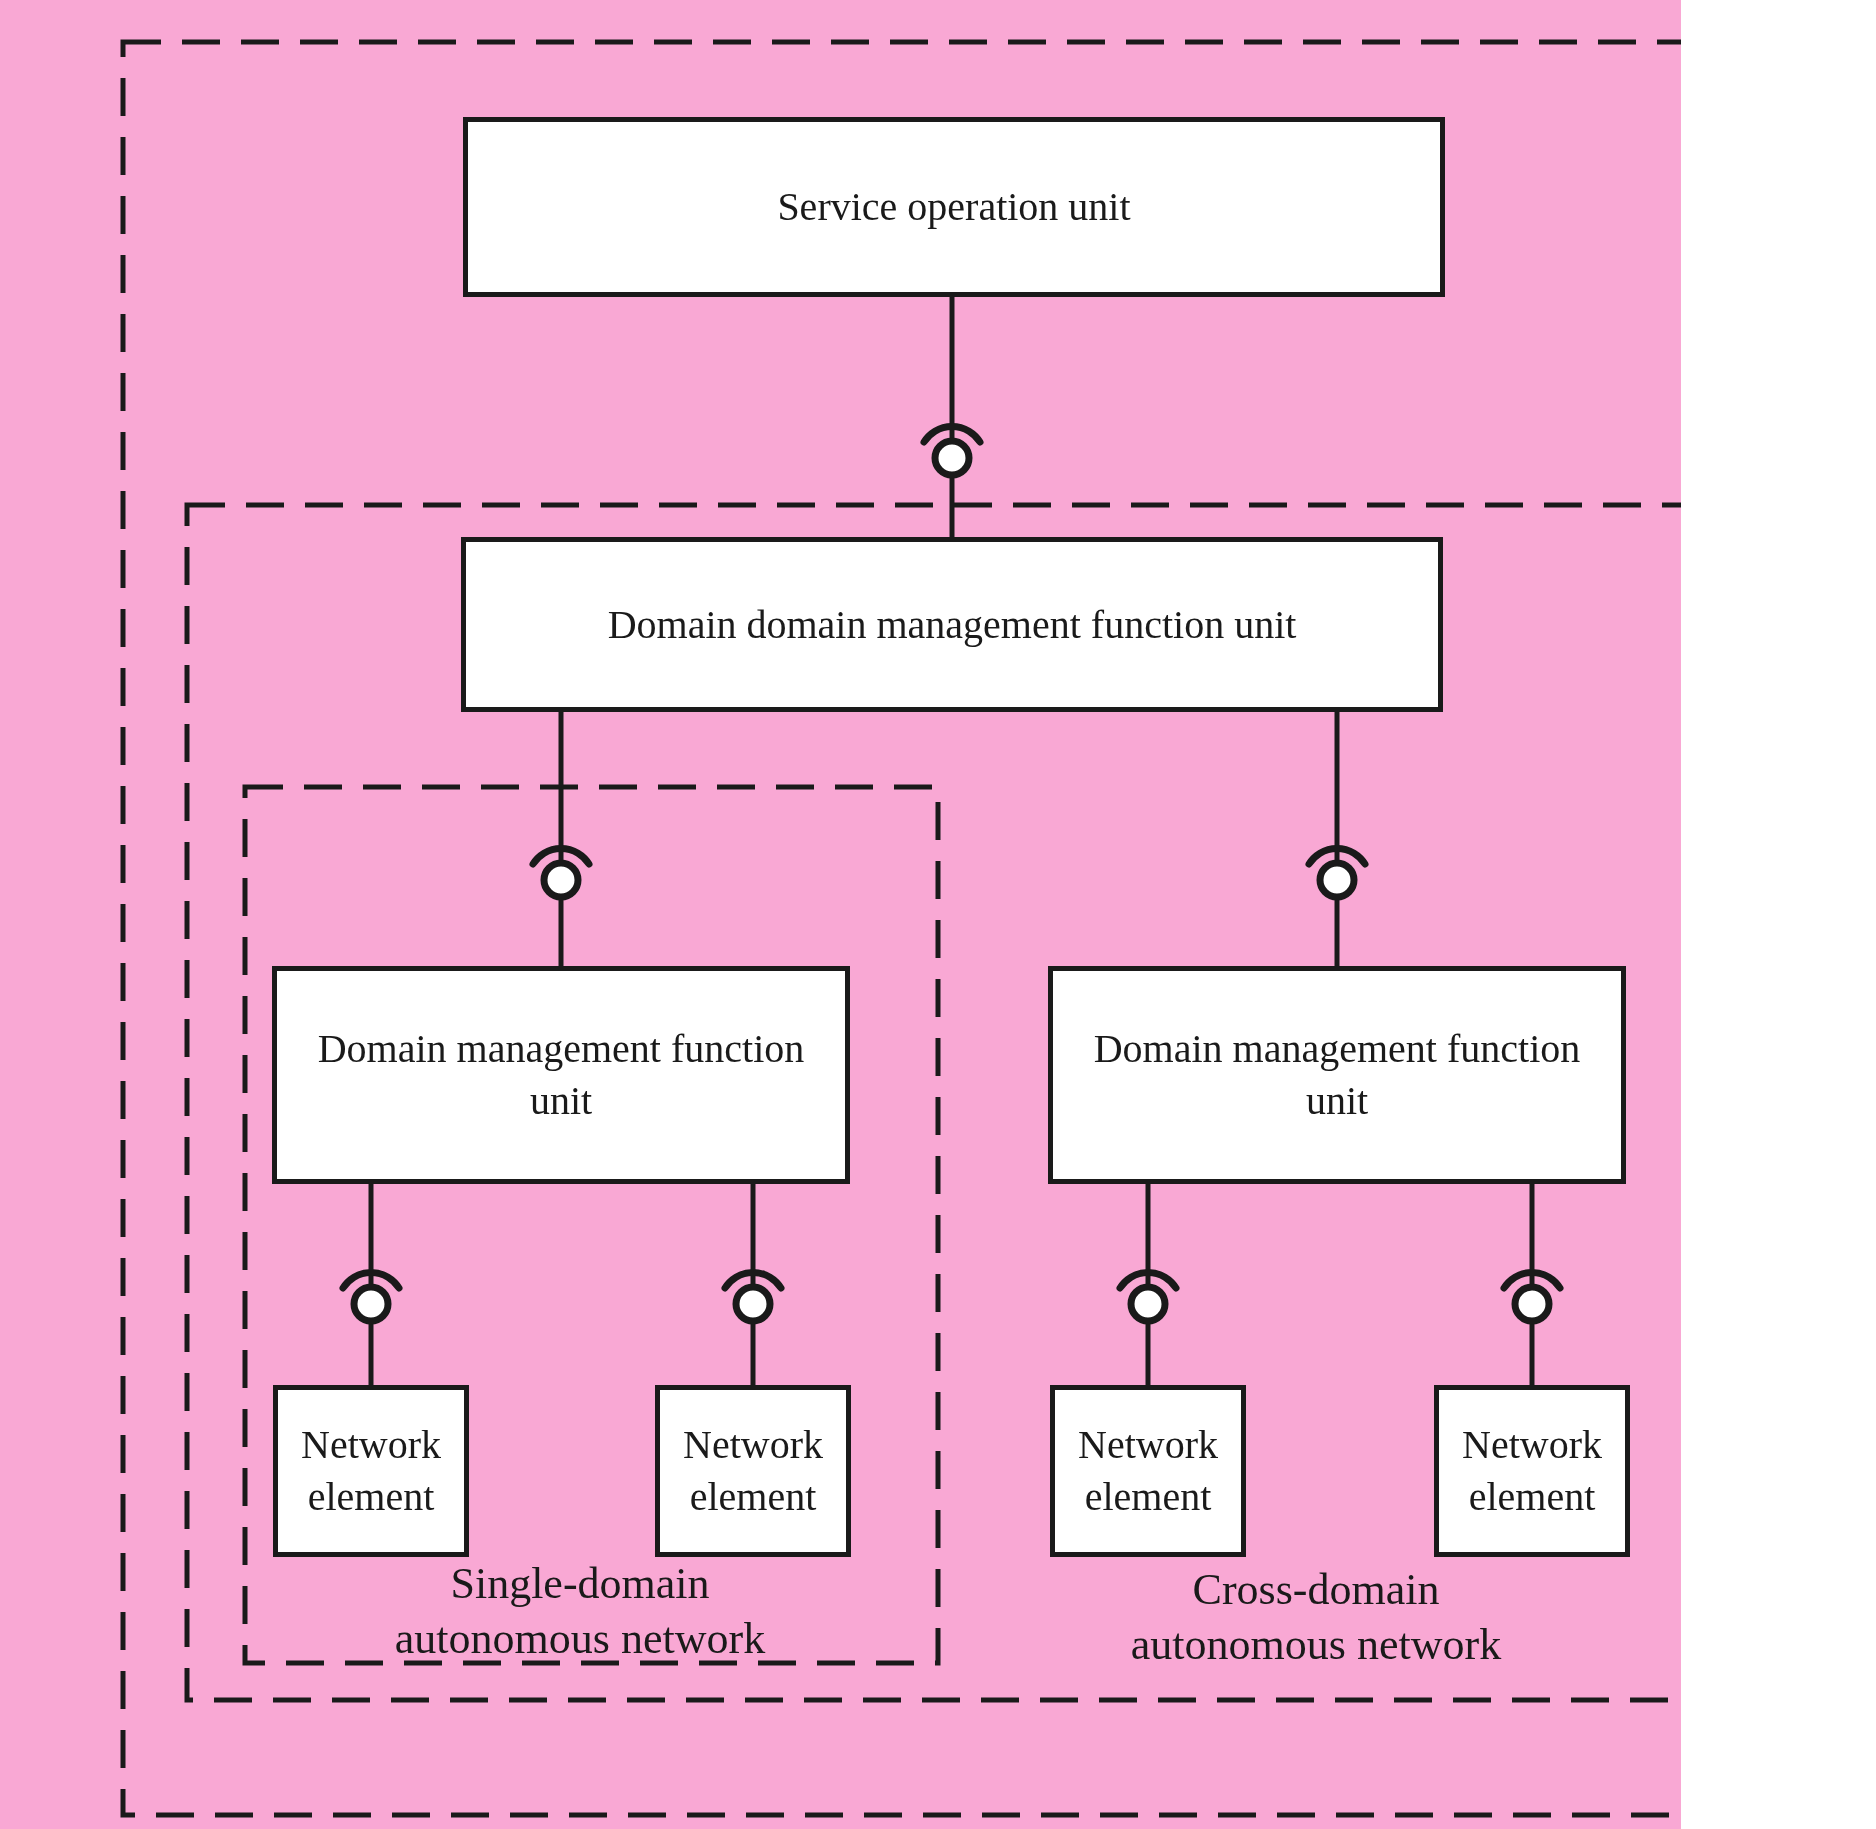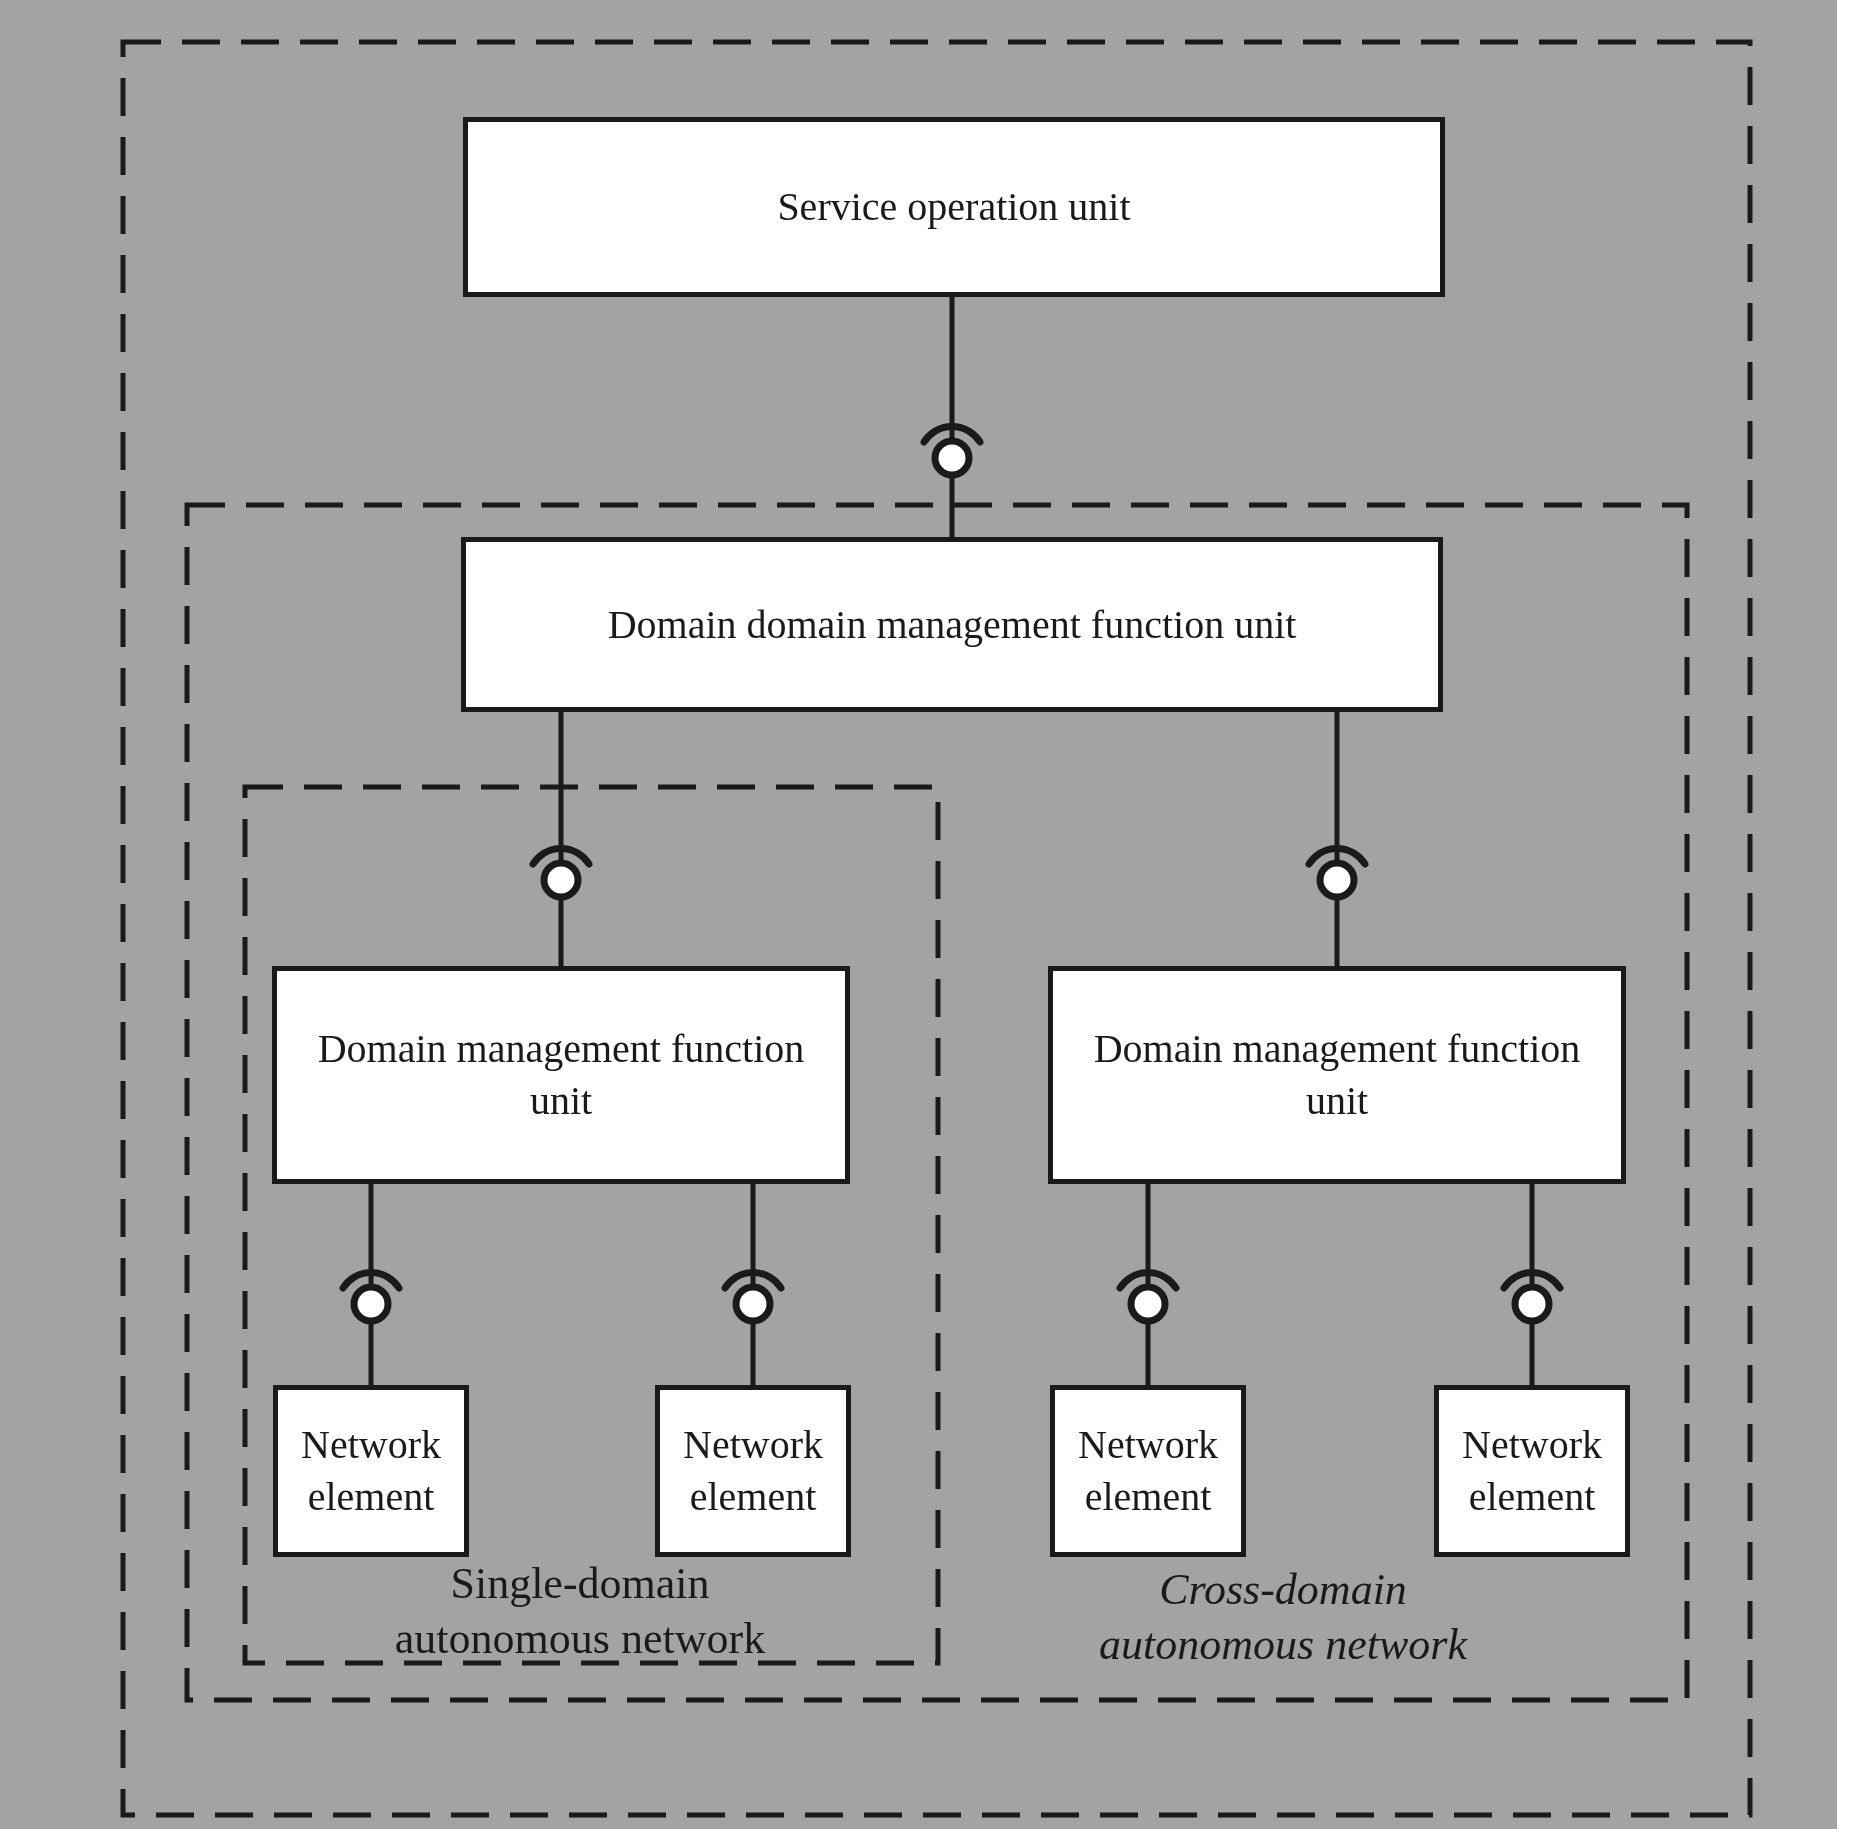--- a/index.html
+++ b/index.html
@@ -1,20 +1,20 @@
 <!DOCTYPE html>
 <html><head>
 <meta charset="utf-8">
 <style>
   html, body { margin: 0; padding: 0; background: #ffffff; }
   .canvas {
     position: relative;
-    width: 1837px;
+    width: 1681px;
     height: 1829px;
-    background: #a3a3a3;
+    background: #f9a8d4;
     font-family: "Liberation Serif", "DejaVu Serif", serif;
     color: #1a1a1a;
     overflow: hidden;
   }
   svg.overlay {
     position: absolute;
     left: 0; top: 0;
   }
   .node {
     position: absolute;
@@ -99,17 +99,17 @@
     <span>Network element</span>
   </div>
 
   <div class="node" style="left:1434px; top:1385px; width:196px; height:172px;">
     <span>Network element</span>
   </div>
 
   <div class="region-label" style="left:295px; top:1556px; width:570px;">Single-domain
 autonomous network</div>
 
-  <div class="region-label" style="left:998px; top:1562px; width:570px;font-style:italic;">Cross-domain
+  <div class="region-label" style="left:1031px; top:1562px; width:570px;">Cross-domain
 autonomous network</div>
 
 
 </div>
 
 </body></html>

